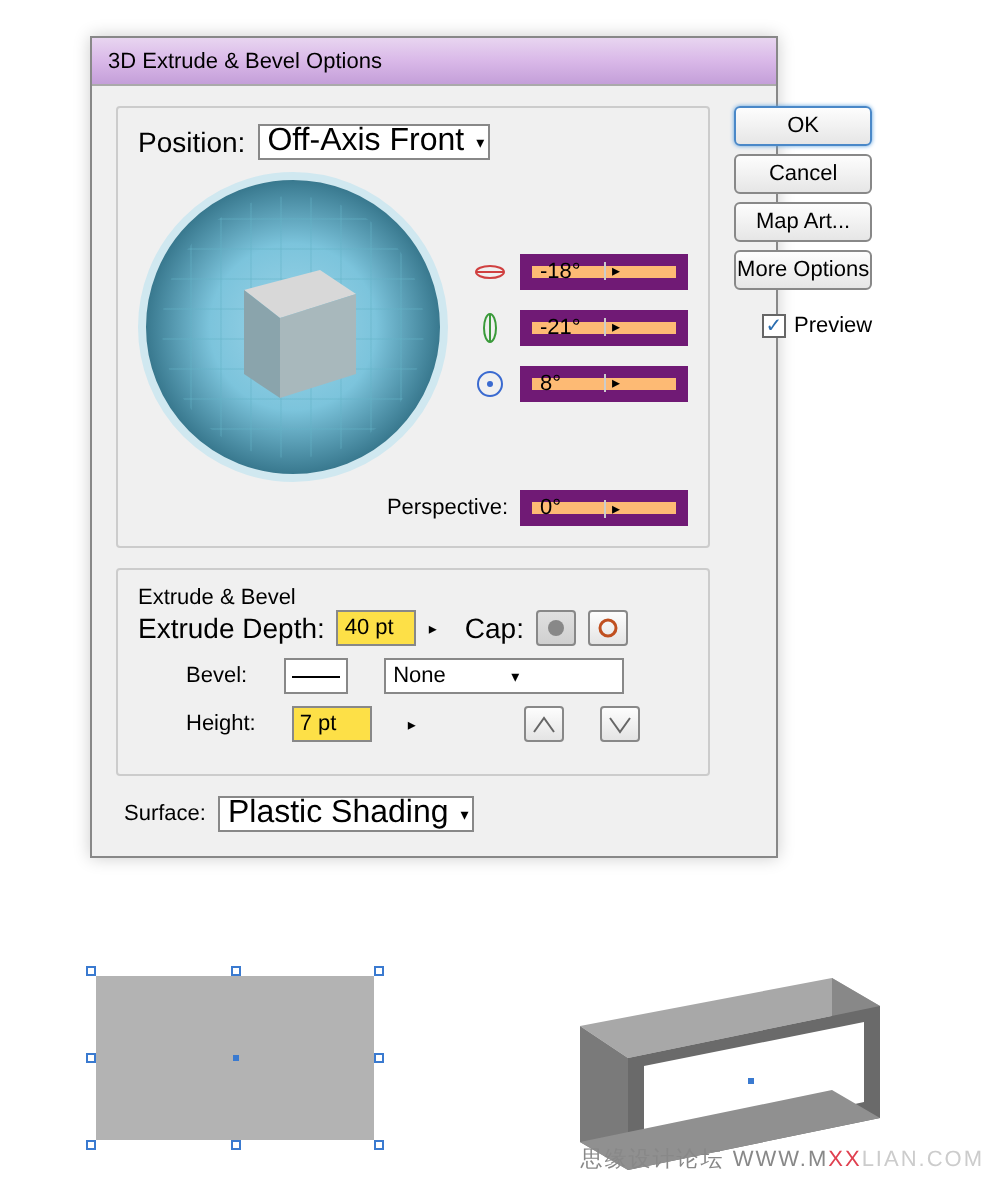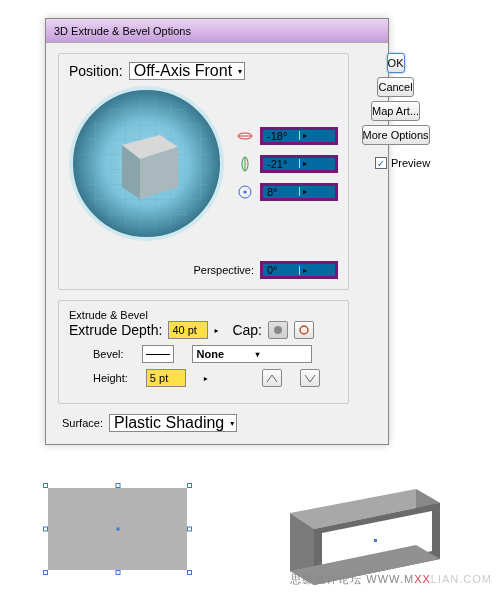--- a/index.html
+++ b/index.html
@@ -3,21 +3,21 @@
 <meta charset="utf-8">
 <style>
 * { box-sizing: border-box; margin: 0; padding: 0; font-family: "Segoe UI", Tahoma, sans-serif; font-size: 11px; }
 body { background: #fff; width: 500px; height: 593px; position: relative; }
 
 .dialog { position: absolute; left: 45px; top: 18px; width: 344px; border: 1px solid #888; background: #f0f0f0; box-shadow: 0 0 8px rgba(0,0,0,0.2); }
 .titlebar { height: 24px; background: linear-gradient(180deg, #e8d5f0 0%, #d9b8e8 50%, #c49fd9 100%); border-bottom: 1px solid #aaa; display: flex; align-items: center; padding-left: 8px; }
 .titlebar span { color: #000; }
 .content { padding: 10px 12px 12px 12px; display: flex; gap: 12px; }
 .left-col { flex: 1; }
-.right-col { width: 94px; display: flex; flex-direction: column; gap: 4px; align-items: center; }
+.right-col { width: 94px; display: flex; flex-direction: column; gap: 4px; }
 
 .group { border: 1px solid #ccc; border-radius: 2px; padding: 8px 10px 10px 10px; margin-bottom: 10px; position: relative; }
 
 .row { display: flex; align-items: center; gap: 6px; margin-bottom: 6px; }
 .row label { font-size: 14px; }
 
 .combo { display: inline-flex; align-items: center; border: 1px solid #888; background: #fff; height: 18px; padding: 0 2px 0 4px; }
 .combo span { font-size: 16px; }
 .combo .arrow { margin-left: 6px; font-size: 8px; }
 .input-num { width: 40px; height: 18px; border: 1px solid #888; background: #fde047; padding: 0 3px; font-size: 11px; display: inline-flex; align-items: center; }
@@ -25,39 +25,39 @@
 .cube-area { display: flex; gap: 12px; align-items: center; }
 .cube-circle { width: 155px; height: 155px; border-radius: 50%; background: radial-gradient(circle at 50% 50%, #9dd4e8 0%, #7cc4dc 40%, #3a7a90 70%, #0a2a35 100%); border: 4px solid #d0e8f0; position: relative; overflow: hidden; }
 .cube-circle::before { content:""; position:absolute; inset:8px; border-radius:50%; background: repeating-linear-gradient(0deg, transparent 0 14px, rgba(100,180,200,0.3) 14px 15px), repeating-linear-gradient(90deg, transparent 0 14px, rgba(100,180,200,0.3) 14px 15px); }
 .cube { position: absolute; left: 50%; top: 50%; transform: translate(-50%,-50%); }
 .cube svg { display:block; }
 
 .axis-controls { display: flex; flex-direction: column; gap: 10px; }
 .axis-row { display: flex; align-items: center; gap: 6px; }
 .axis-icon { width: 18px; height: 18px; display:flex; align-items:center; justify-content:center; }
 .axis-icon svg { display:block; }
-.deg-box { display:flex; align-items:center; border:3px solid #701a75; background:#0369a1; height:18px; }
+.deg-box { display:flex; align-items:center; border:6px solid #701a75; background:#fdba74; height:18px; }
 .deg-box span { padding:0 4px; width:36px; text-align:left; }
 .deg-box .arrow { border-left:1px solid #ccc; padding:0 3px; font-size:8px; }
 
-.persp-row { display:flex; justify-content:flex-end; align-items:center; gap:6px; margin-top:20px; }
+.persp-row { display:flex; justify-content:flex-end; align-items:center; gap:6px; margin-top:4px; }
 
 .btn { height: 20px; border:1px solid #888; background:linear-gradient(#fdfdfd,#e6e6e6); border-radius:3px; display:flex; align-items:center; justify-content:center; cursor:pointer; }
 .btn.default { border:1px solid #4a88c8; box-shadow:0 0 2px #5aa0e0; }
 
 .checkbox-row { display:flex; align-items:center; gap:4px; margin-top:8px; margin-left:14px; }
 .checkbox { width:12px; height:12px; border:1px solid #666; background:#fff; display:flex; align-items:center; justify-content:center; color:#2a6db0; font-size:10px; }
 
 .cap-btn { width:20px; height:18px; border:1px solid #888; background:linear-gradient(#fdfdfd,#e4e4e4); display:flex; align-items:center; justify-content:center; border-radius:2px; }
 .cap-btn.active { background:linear-gradient(#e0e0e0,#d0d0d0); }
 
 .bevel-row { display:flex; align-items:center; gap:18px; margin:6px 0 6px 24px; }
 .bevel-swatch { width:32px; height:18px; border:1px solid #888; background:#fff; position:relative; }
 .bevel-swatch::after { content:""; position:absolute; left:3px; right:3px; top:50%; height:1px; background:#000; }
-.bevel-combo { display:flex; align-items:center; border:1px solid #888; background:#fff; height:18px; width:120px;font-weight:bold; }
+.bevel-combo { display:flex; align-items:center; border:1px solid #888; background:#fff; height:18px; width:120px; }
 .bevel-combo span { padding:0 4px; flex:1; }
 
 .surface-row { display:flex; align-items:center; gap:6px; margin-top:6px; margin-left:4px; }
 
 .bottom-shapes { position:absolute; left:45px; top:485px; width:412px; display:flex; justify-content:space-between; }
 .rect2d { width:145px; height:88px; position:relative; }
 .rect2d .fill { position:absolute; left:3px; top:3px; right:3px; bottom:3px; background:#b3b3b3; }
 .rect2d .handle { position:absolute; width:5px; height:5px; background:#fff; border:1px solid #3a7ad0; }
 .rect2d .center { position:absolute; left:50%; top:50%; width:3px; height:3px; background:#3a7ad0; transform:translate(-50%,-50%); }
 .rect3d { width:185px; height:108px; }
@@ -169,21 +169,21 @@
           <div class="bevel-swatch"></div>
           <div class="bevel-combo">
             <span>None</span>
             <span class="arrow" style="padding:0 3px;font-size:8px">▾</span>
           </div>
         </div>
 
         <div class="bevel-row">
           <label>Height:</label>
           <div class="input-num">
-            <span>5 pt</span>
+            <span>7 pt</span>
           </div>
           <span style="font-size:8px">▸</span>
           <div style="width:18px"></div>
           <div class="cap-btn">
             <svg width="12" height="10">
                 <path d="M1,9 L6,2 L11,9" fill="none" stroke="#666"></path>
               </svg>
           </div>
           <div class="cap-btn">
             <svg width="12" height="10">

